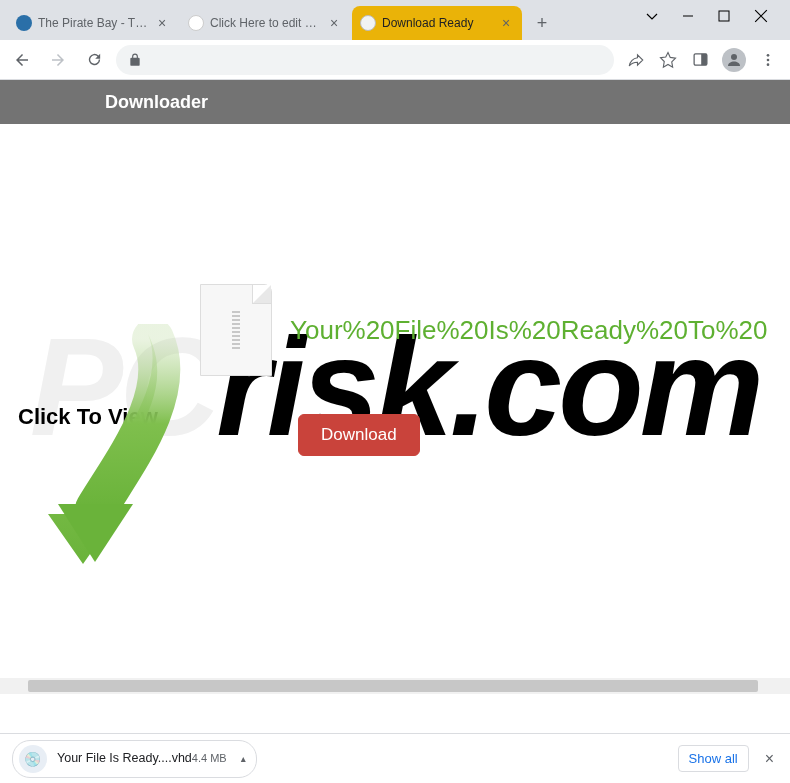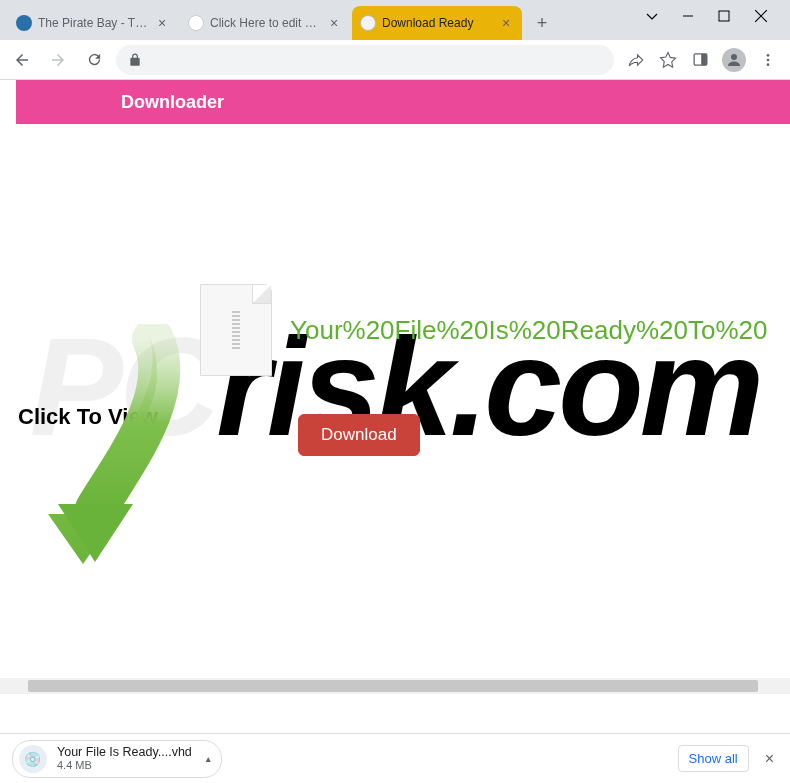--- a/index.html
+++ b/index.html
@@ -24,21 +24,21 @@
 .omnibox { flex: 1; height: 30px; background: #f1f3f4; border-radius: 15px; display: flex; align-items: center; padding: 0 12px; gap: 8px; }
 .lock { color: #5f6368; }
 .rightctrls { display: flex; align-items: center; gap: 12px; padding: 0 4px; }
 .ricon { width: 20px; height: 20px; display: flex; align-items: center; justify-content: center; color: #5f6368; }
 .avatar { width: 24px; height: 24px; border-radius: 50%; background: #bdc1c6; display: flex; align-items: center; justify-content: center; }
 
 
 .content { position: relative; height: 614px; overflow: hidden; }
 .watermark { position: absolute; top: 50%; left: 50%; transform: translate(-50%, -50%); font-size: 140px; font-weight: 700; font-style: italic; color: #f0f0f0; white-space: nowrap; letter-spacing: -4px; pointer-events: none; }
 .watermark .dot { color: #000000; }
-.header { height: 44px; background: #ec4899; display: flex; align-items: center; padding-left: 105px; position: relative; z-index: 2; margin-left: 16px; }
+.header { height: 44px; background: #737373; display: flex; align-items: center; padding-left: 105px; position: relative; z-index: 2; }
 .header-title { color: #fff; font-size: 18px; font-weight: 700; }
 
 .mainarea { position: relative; height: 570px; }
 .arrow-wrap { position: absolute; left: 18px; top: 280px; z-index: 3; }
 .clicktoview { font-size: 22px; font-weight: 700; color: #000; white-space: nowrap; }
 .arrow-svg { position: absolute; left: -10px; top: 100px; }
 
 .fileblock { position: absolute; left: 200px; top: 160px; display: flex; align-items: center; gap: 18px; z-index: 3; }
 .fileicon { width: 72px; height: 92px; background: #f7f7f7; border: 1px solid #ddd; border-radius: 0 8px 0 0; position: relative; display:flex; align-items:center; justify-content:center;}
 .fileicon::before { content: ""; position: absolute; top: 0; right: 0; width: 18px; height: 18px; background: linear-gradient(135deg, #fff 48%, #e8e8e8 52%); border-bottom: 1px solid #ddd; border-left: 1px solid #ddd; }
@@ -50,21 +50,21 @@
 .btn.primary { background: #c9433b; border-color: #c9433b; color: #fff; }
 
 
 .hscroll { position: absolute; bottom: 0; left: 0; right: 0; height: 16px; background: #f1f1f1; z-index: 4; }
 .hscroll-thumb { position: absolute; left: 28px; top: 2px; height: 12px; width: 730px; background: #c7c7c7; border-radius: 2px; }
 
 
 .dlbar { position: absolute; bottom: 0; left: 0; right: 0; height: 50px; background: #fff; border-top: 1px solid #dadce0; display: flex; align-items: center; padding: 0 12px; }
 .dlitem { display: flex; align-items: center; gap: 10px; border: 1px solid #dadce0; border-radius: 18px; padding: 4px 10px 4px 6px; height: 38px; }
 .dlicon { width: 28px; height: 28px; border-radius: 50%; background: #e8eef5; display: flex; align-items: center; justify-content: center; font-size: 14px; }
-.dlinfo { display: flex; flex-direction: column; line-height: 1.1; }
+.dlinfo { display: flex; line-height: 1.1; }
 .dlname { font-size: 12.5px; color: #202124; }
 .dlsize { font-size: 11px; color: #5f6368; }
 .dlchevron { margin-left: 4px; color: #5f6368; font-size: 10px;}
 .spacer { flex: 1; }
 .showall { color: #1a73e8; font-size: 13px; padding: 5px 10px; border: 1px solid #dadce0; border-radius: 4px; margin-right: 12px; margin-left: 8px; }
 .dlclose { color: #5f6368; font-size: 16px; padding: 4px; }
 </style>
 </head>
 <body>
 

